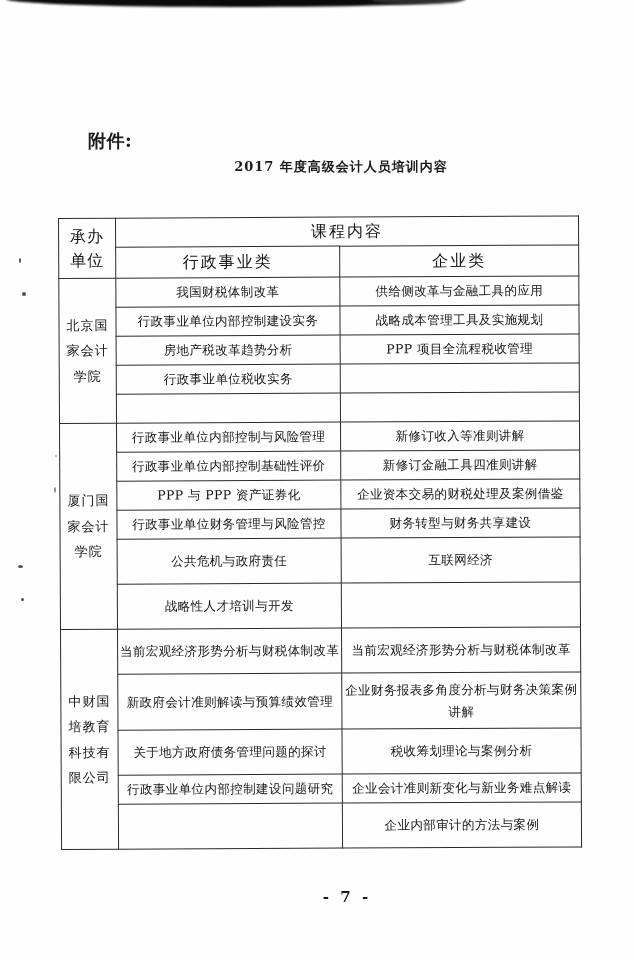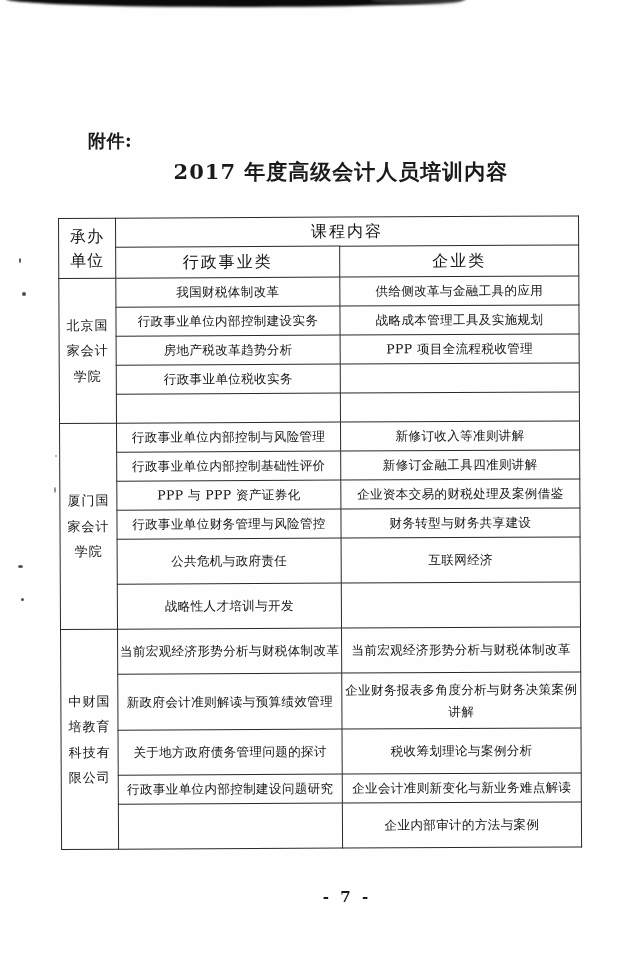--- a/index.html
+++ b/index.html
@@ -56,21 +56,21 @@
     font-weight: bold;
     letter-spacing: .5px;
     font-family: "DejaVu Serif", "Liberation Serif", serif;
   }
   .doc-title {
     position: absolute;
     left: 0;
     right: 0;
     top: 158px;
     text-align: center;
-    font-size: 21px;
+    font-size: 13px;
     font-weight: bold;
     letter-spacing: 1px;
     padding-left: 48px;
     font-family: "DejaVu Serif", "Liberation Serif", serif;
   }
 
   
   .tbl-wrap {
     position: absolute;
     left: 58px;

